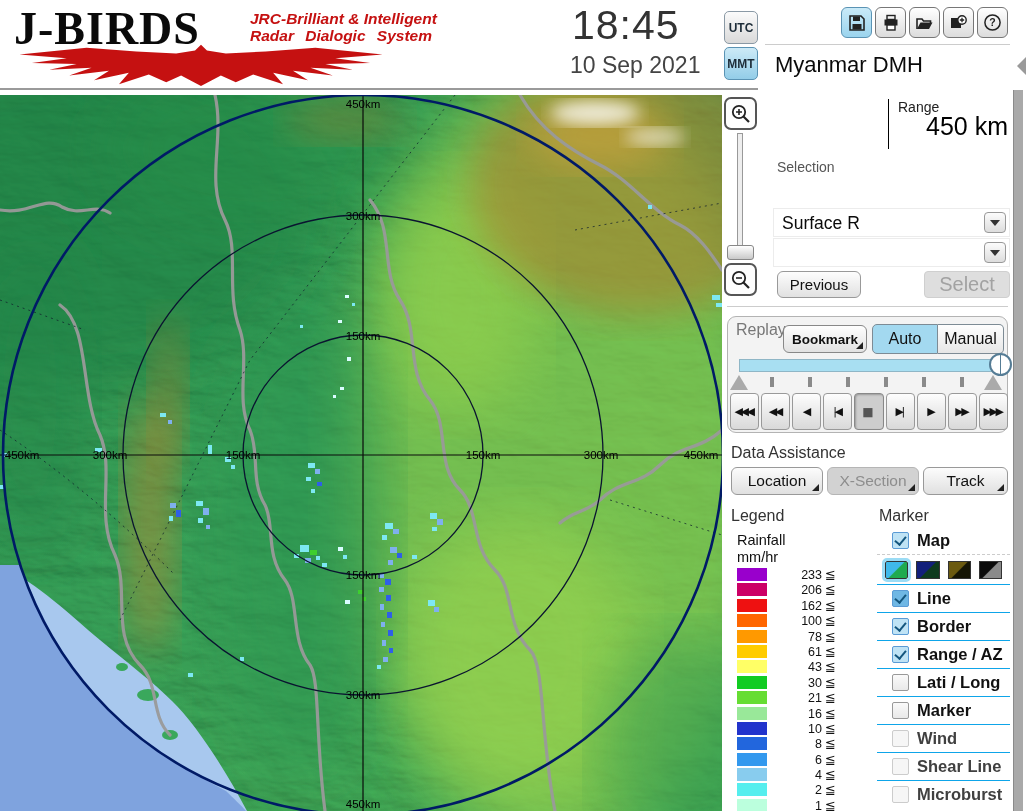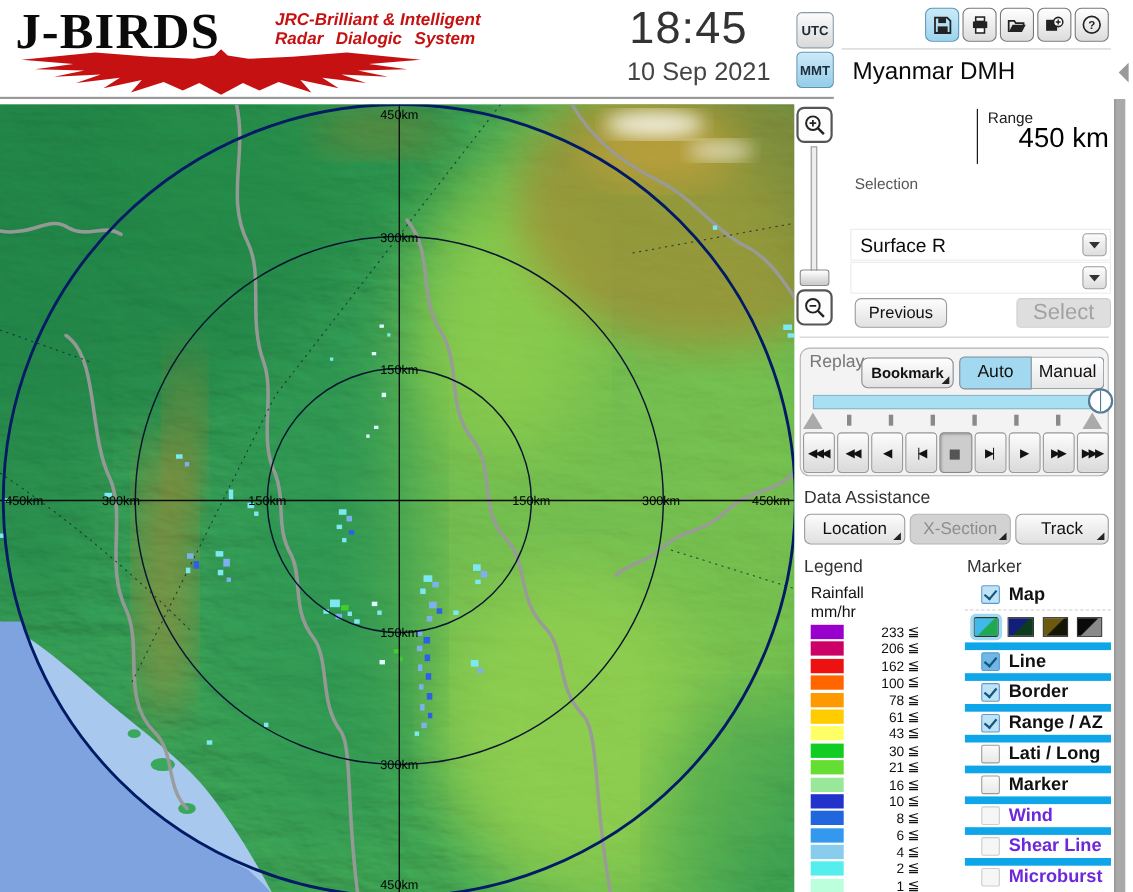--- a/index.html
+++ b/index.html
@@ -114,32 +114,32 @@
   #legend-rows{position:absolute;left:0;top:40px;width:136px;}
   .lrow{position:relative;height:15.4px;}
   .lswatch{position:absolute;left:10px;top:1px;width:30px;height:13px;}
   .lval{position:absolute;left:42px;top:1px;width:53px;text-align:right;font-size:12.5px;color:#111;}
   .lsuf{position:absolute;left:98px;top:0px;font-size:13px;color:#111;
       font-family:"DejaVu Sans",sans-serif;}
 
   
   #overlay-card{position:absolute;left:877px;top:527px;width:133px;height:284px;background:#fff;overflow:hidden;}
   .orow{position:relative;display:flex;align-items:center;padding-left:15px;box-sizing:border-box;height:28px;
-      border-top:7px solid #0ea5e9;}
+      border-top:1px solid #0ea5e9;}
   .orow.first{border-top:none;height:27px;}
   .orow.dashed{border-top:1px dashed #ccc;}
   .cb{width:17px;height:17px;border:1px solid #999;border-radius:2px;box-sizing:border-box;
       background:linear-gradient(#fafafa,#e9e9e9);position:relative;flex:none;cursor:pointer;}
   .cb.checked{background:#bfe3f5;border-color:#5b9bd5;}
   .cb.checked.dark{background:#6fb7e4;}
   .cb.checked::after{content:"";position:absolute;left:4px;top:1px;width:5px;height:9px;
       border:solid #14567e;border-width:0 2.5px 2.5px 0;transform:rotate(40deg);}
   .cb.disabled{border-color:#ccc;background:#f6f6f6;}
   .olabel{margin-left:8px;font-size:16.5px;font-weight:bold;color:#111;white-space:nowrap;}
-  .olabel.disabled{color:#6d28d9;text-align:right;}
+  .olabel.disabled{color:#404040;text-align:right;}
   .mswatch{width:24px;height:18px;border:1px solid #333;box-sizing:border-box;margin-right:8px;cursor:pointer;}
   .mswatch.selected{outline:3px solid #9bdcf5;border-radius:2px;}
 
   #scrollbar{position:absolute;left:1013px;top:90px;width:10px;height:721px;background:#a9a9a9;
       border-left:1px solid #8a8a8a;box-sizing:border-box;cursor:pointer;}
 </style>
 </head>
 <body>
 
 <div id="app">

